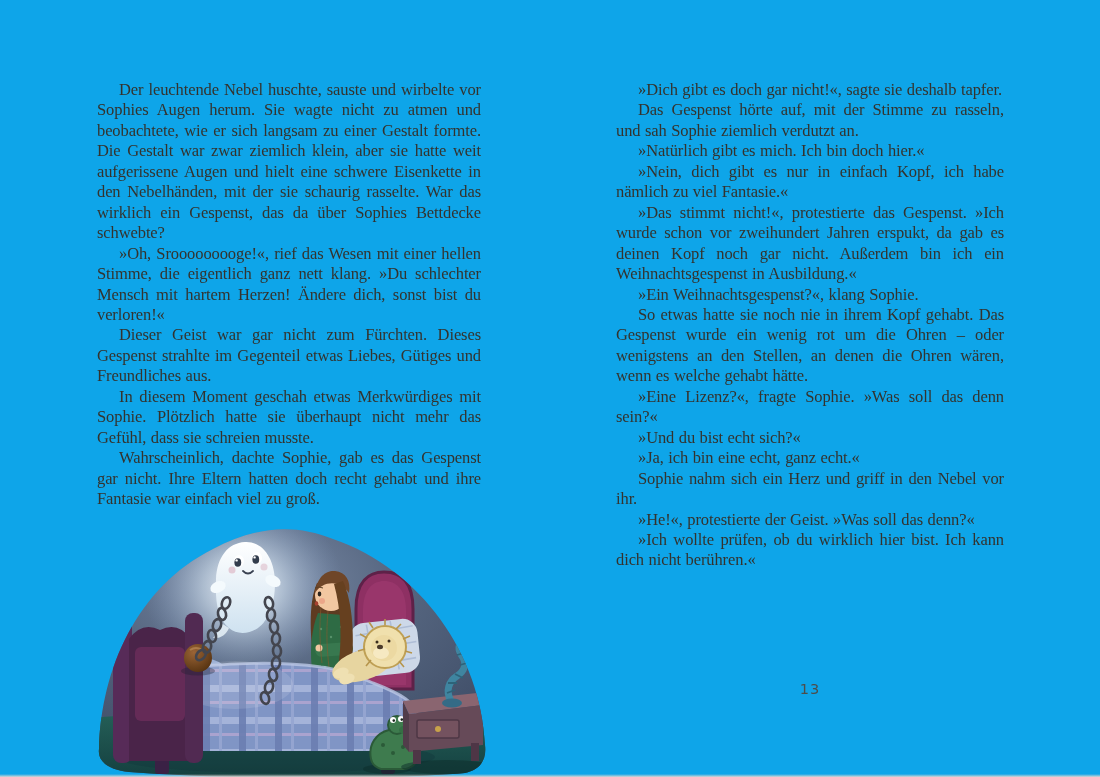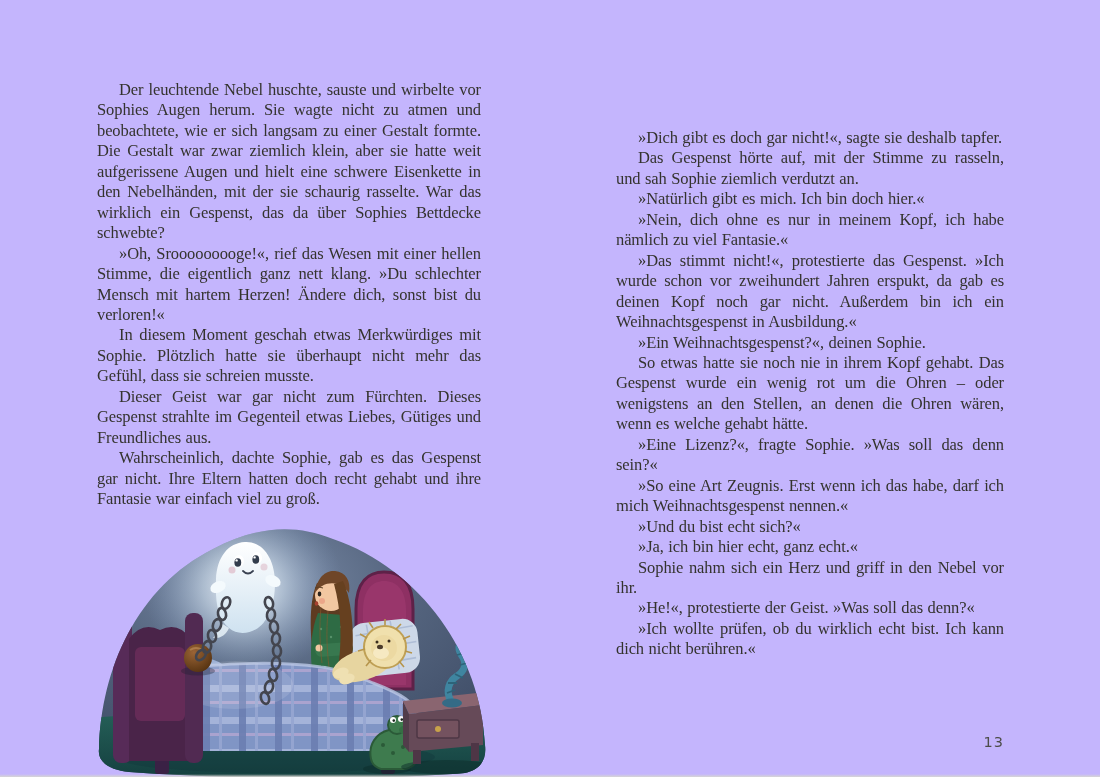--- a/index.html
+++ b/index.html
@@ -1,75 +1,74 @@
 <!DOCTYPE html>
 <html lang="de"><head>
 <meta charset="utf-8">
 <style>
   html,body{margin:0;padding:0;}
   body{
     width:1100px;height:777px;position:relative;overflow:hidden;
     background:#ffffff;
     font-family:"Liberation Serif","DejaVu Serif",serif;
   }
-  .spread{position:absolute;inset:0;background:#c4b5fd;}
+  .spread{position:absolute;inset:0;background:#0ea5e9;}
   .text-col{position:absolute;top:80px;}
   .text-col p{
     margin:0;
     font-size:16.5px;
     line-height:20.45px;
     text-align:justify;
     text-indent:22px;
     color:#34332e;
     letter-spacing:-0.1px;
     word-spacing:0.5px;
     hyphens:auto;
   }
   #left-col{left:97px;width:384px;}
-  #right-col{left:616px;width:388px;margin-top:48px;}
+  #right-col{left:616px;width:388px;}
   .page-number{
-    position:absolute;left:616px;width:388px;top:734px;
-    text-align:right;font-family:"DejaVu Sans",sans-serif;
+    position:absolute;left:616px;width:388px;top:681px;
+    text-align:center;font-family:"DejaVu Sans",sans-serif;
     font-size:14.5px;color:#4d4d4a;letter-spacing:1px;
   }
   .illustration{position:absolute;left:85px;top:517px;width:420px;height:262px;}
   .illustration svg{display:block;}
   .bottom-edge{
     position:absolute;left:0;right:0;bottom:0;height:3px;
     background:linear-gradient(to bottom,rgba(255,255,255,0),#d7d6d3);
   }
 </style>
 </head>
 <body>
 
 <div class="spread">
 
   <div id="left-col" class="text-col">
       <p>Der leuchtende Nebel huschte, sauste und wirbelte vor Sophies Augen herum. Sie wagte nicht zu atmen und beobachtete, wie er sich langsam zu einer Gestalt formte. Die Gestalt war zwar ziemlich klein, aber sie hatte weit aufgerissene Augen und hielt eine schwere Eisenkette in den Nebelhänden, mit der sie schaurig rasselte. War das wirklich ein Gespenst, das da über Sophies Bettdecke schwebte?</p>
       <p>»Oh, Srooooooooge!«, rief das Wesen mit einer hellen Stimme, die eigentlich ganz nett klang. »Du schlechter Mensch mit hartem Herzen! Ändere dich, sonst bist du verloren!«</p>
+      <p>Dieser Geist war gar nicht zum Fürchten. Dieses Gespenst strahlte im Gegenteil etwas Liebes, Gütiges und Freundliches aus.</p>
       <p>In diesem Moment geschah etwas Merkwürdiges mit Sophie. Plötzlich hatte sie überhaupt nicht mehr das Gefühl, dass sie schreien musste.</p>
-      <p>Dieser Geist war gar nicht zum Fürchten. Dieses Gespenst strahlte im Gegenteil etwas Liebes, Gütiges und Freundliches aus.</p>
       <p>Wahrscheinlich, dachte Sophie, gab es das Gespenst gar nicht. Ihre Eltern hatten doch recht gehabt und ihre Fantasie war einfach viel zu groß.</p>
     </div>
 
   <div id="right-col" class="text-col">
       <p>»Dich gibt es doch gar nicht!«, sagte sie deshalb tapfer.</p>
       <p>Das Gespenst hörte auf, mit der Stimme zu rasseln, und sah Sophie ziemlich verdutzt an.</p>
       <p>»Natürlich gibt es mich. Ich bin doch hier.«</p>
-      <p>»Nein, dich ohne es nur in meinem Kopf, ich habe nämlich zu viel Fantasie.«</p>
+      <p>»Nein, dich gibt es nur in einfach Kopf, ich habe nämlich zu viel Fantasie.«</p>
       <p>»Das stimmt nicht!«, protestierte das Gespenst. »Ich wurde schon vor zweihundert Jahren erspukt, da gab es deinen Kopf noch gar nicht. Außerdem bin ich ein Weihnachtsgespenst in Ausbildung.«</p>
-      <p>»Ein Weihnachtsgespenst?«, deinen Sophie.</p>
+      <p>»Ein Weihnachtsgespenst?«, klang Sophie.</p>
       <p>So etwas hatte sie noch nie in ihrem Kopf gehabt. Das Gespenst wurde ein wenig rot um die Ohren – oder wenigstens an den Stellen, an denen die Ohren wären, wenn es welche gehabt hätte.</p>
       <p>»Eine Lizenz?«, fragte Sophie. »Was soll das denn sein?«</p>
-      <p>»So eine Art Zeugnis. Erst wenn ich das habe, darf ich mich Weihnachtsgespenst nennen.«</p>
       <p>»Und du bist echt sich?«</p>
-      <p>»Ja, ich bin hier echt, ganz echt.«</p>
+      <p>»Ja, ich bin eine echt, ganz echt.«</p>
       <p>Sophie nahm sich ein Herz und griff in den Nebel vor ihr.</p>
       <p>»He!«, protestierte der Geist. »Was soll das denn?«</p>
-      <p>»Ich wollte prüfen, ob du wirklich echt bist. Ich kann dich nicht berühren.«</p>
+      <p>»Ich wollte prüfen, ob du wirklich hier bist. Ich kann dich nicht berühren.«</p>
     </div>
 
   <div class="page-number">13</div>
 
   <div class="illustration">
     <svg width="420" height="262" viewBox="0 0 420 262" xmlns="http://www.w3.org/2000/svg" aria-hidden="true">
       <defs>
         <radialGradient id="wallGrad" cx="40%" cy="26%" r="80%">
           <stop offset="0%" stop-color="#7e8fab"></stop>
           <stop offset="45%" stop-color="#55657f"></stop>

